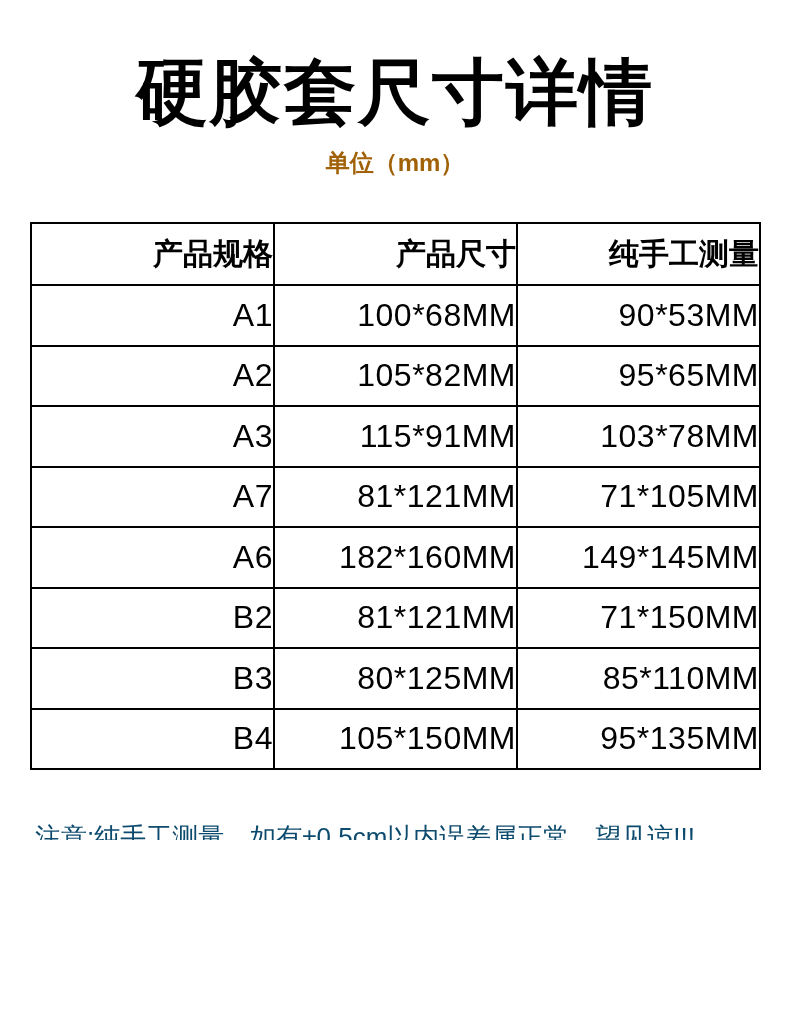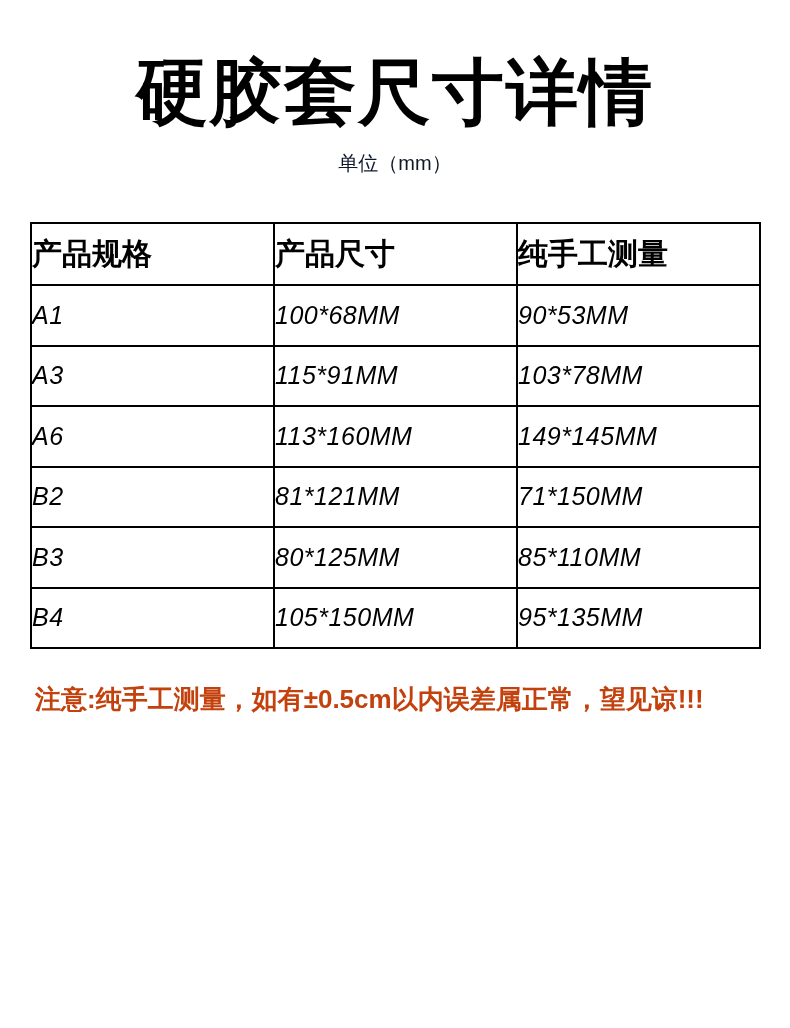--- a/index.html
+++ b/index.html
@@ -20,56 +20,55 @@
     text-align: center;
     font-size: 72px;
     line-height: 96px;
     font-weight: 900;
     letter-spacing: 2px;
     color: #000000;
   }
   .subtitle {
     margin-top: 8px;
     text-align: center;
-    font-size: 20px;
+    font-size: 24px;
     line-height: 30px;
-    font-weight: 400;
-    color: #0f172a;
+    font-weight: 700;
+    color: #a16207;
   }
   table.size-table {
     border-collapse: collapse;
     table-layout: fixed;
     width: 731px;
     margin: 44px 29px 0 30px;
   }
   table.size-table th,
   table.size-table td {
     border: 2.5px solid #000000;
-    text-align: left;
+    text-align: right;
     vertical-align: middle;
     padding: 0;
   }
   table.size-table th {
     height: 62px;
     font-size: 30px;
     font-weight: 700;
   }
   table.size-table td {
     height: 60.5px;
-    font-size: 25px;
+    font-size: 32px;
     font-weight: 500;
     letter-spacing: 0.5px;
-    font-style: italic;
   }
   .note {
-    margin: 33px 20px 0 35px;
+    margin: 50px 20px 0 35px;
     font-size: 26px;
     line-height: 34px;
-    font-weight: 700;
-    color: #c2410c;
+    font-weight: 400;
+    color: #0c4a6e;
     white-space: nowrap;
   }
 </style>
 </head>
 <body>
 
 <div class="page">
 
   <div class="title">硬胶套尺寸详情</div>
 
@@ -83,27 +82,37 @@
         <th>纯手工测量</th>
       </tr>
     </thead>
     <tbody>
       <tr>
         <td>A1</td>
         <td>100*68MM</td>
         <td>90*53MM</td>
       </tr>
       <tr>
+        <td>A2</td>
+        <td>105*82MM</td>
+        <td>95*65MM</td>
+      </tr>
+      <tr>
         <td>A3</td>
         <td>115*91MM</td>
         <td>103*78MM</td>
       </tr>
       <tr>
+        <td>A7</td>
+        <td>81*121MM</td>
+        <td>71*105MM</td>
+      </tr>
+      <tr>
         <td>A6</td>
-        <td>113*160MM</td>
+        <td>182*160MM</td>
         <td>149*145MM</td>
       </tr>
       <tr>
         <td>B2</td>
         <td>81*121MM</td>
         <td>71*150MM</td>
       </tr>
       <tr>
         <td>B3</td>
         <td>80*125MM</td>

